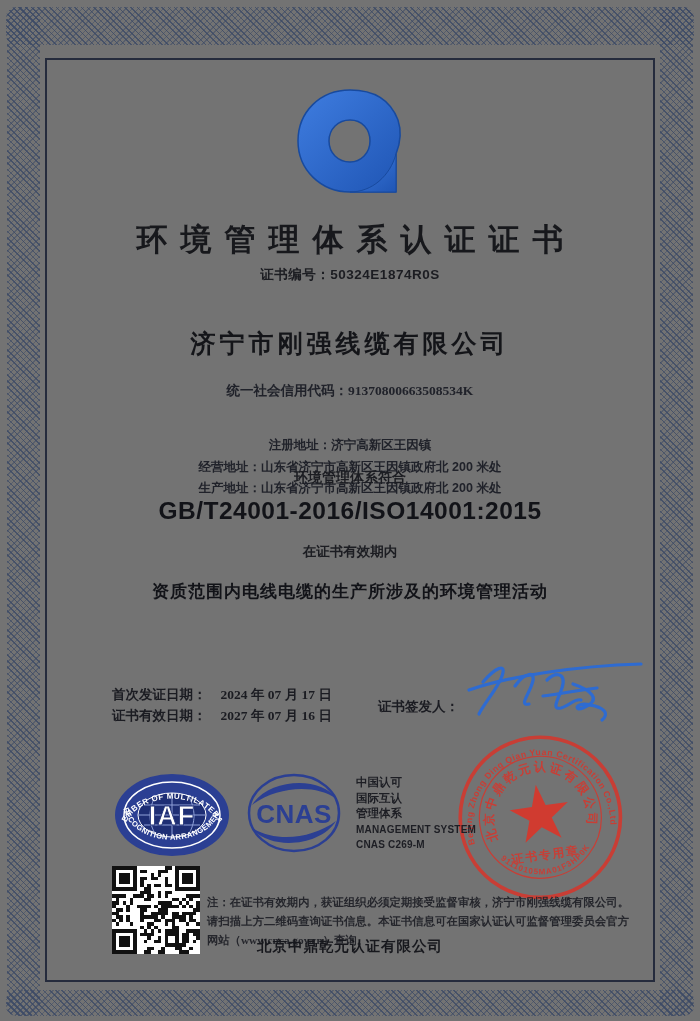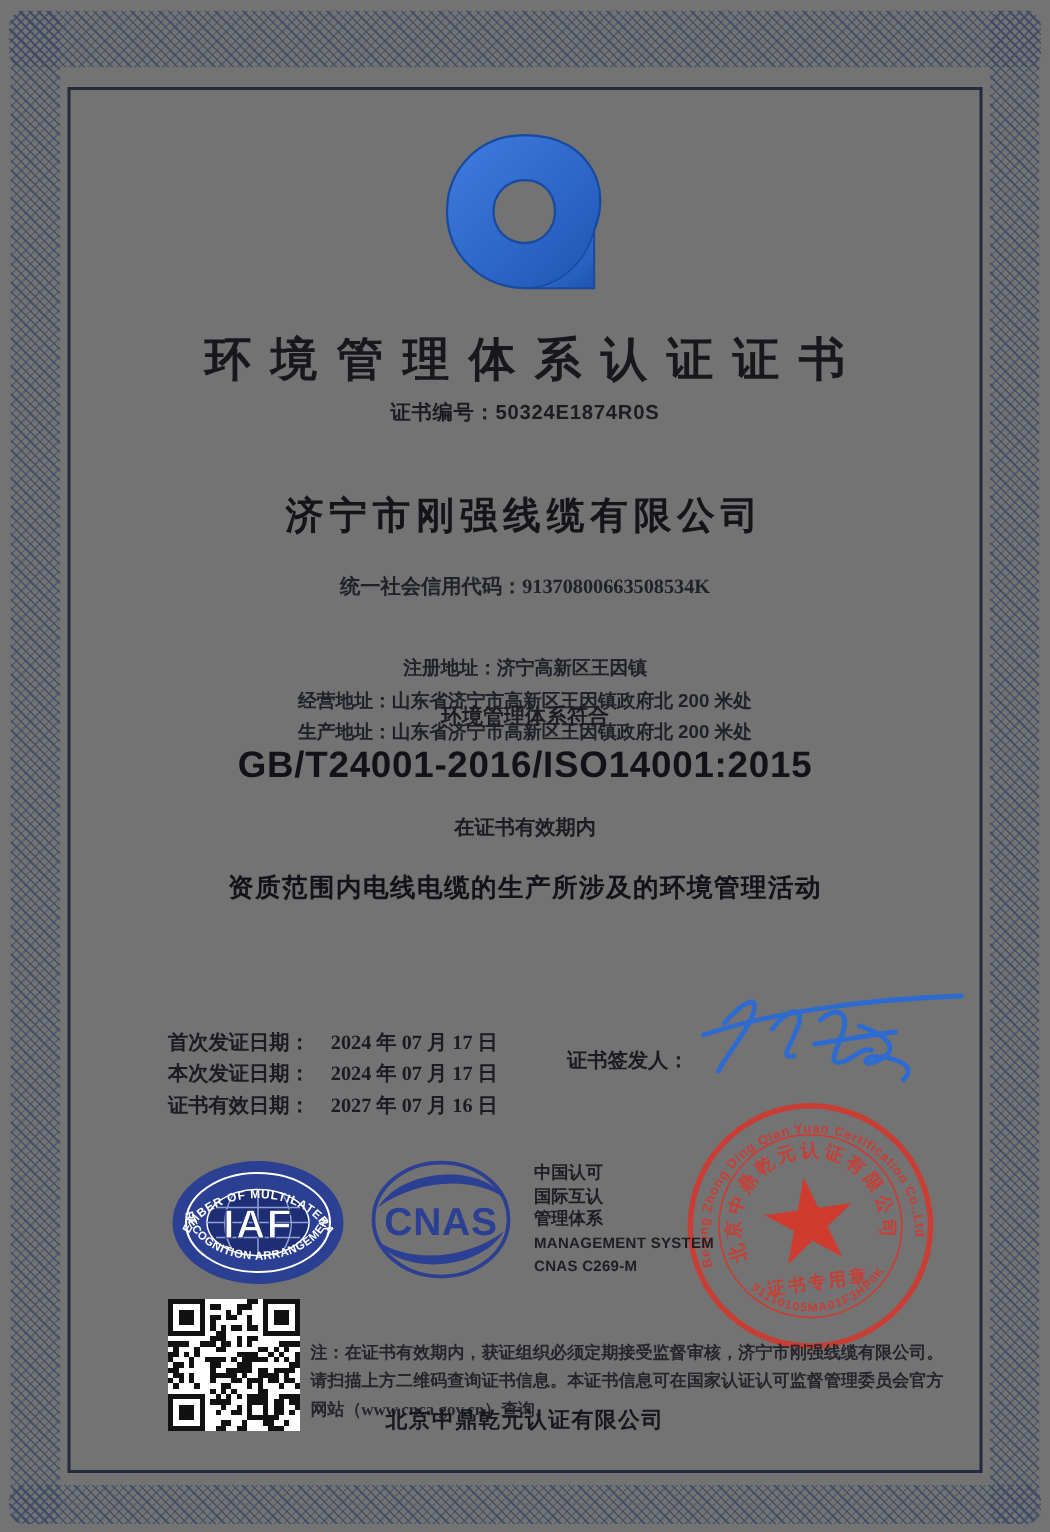--- a/index.html
+++ b/index.html
@@ -97,24 +97,20 @@
 
   <div class="abs center conform" style="top:469px;">环境管理体系符合</div>
   <div class="abs center standard" style="top:497px;">GB/T24001-2016/ISO14001:2015</div>
   <div class="abs center scope-label" style="top:543px;">在证书有效期内</div>
   <div class="abs center scope" style="top:580px;">资质范围内电线电缆的生产所涉及的环境管理活动</div>
 
   <table class="abs dates" style="top:684px; left:112px; border-collapse:collapse;">
     <tbody>
         <tr>
       <td>首次发证日期：</td>
-      <td class="v">2024 年 07 月 17 日</td>
-    </tr>
-    <tr>
-      <td>本次发证日期：</td>
       <td class="v">2024 年 07 月 17 日</td>
     </tr>
     <tr>
       <td>证书有效日期：</td>
       <td class="v">2027 年 07 月 16 日</td>
     </tr>
   </tbody>
     </table>
 
   <div class="abs signer" style="top:698px; left:378px;">证书签发人：</div>

